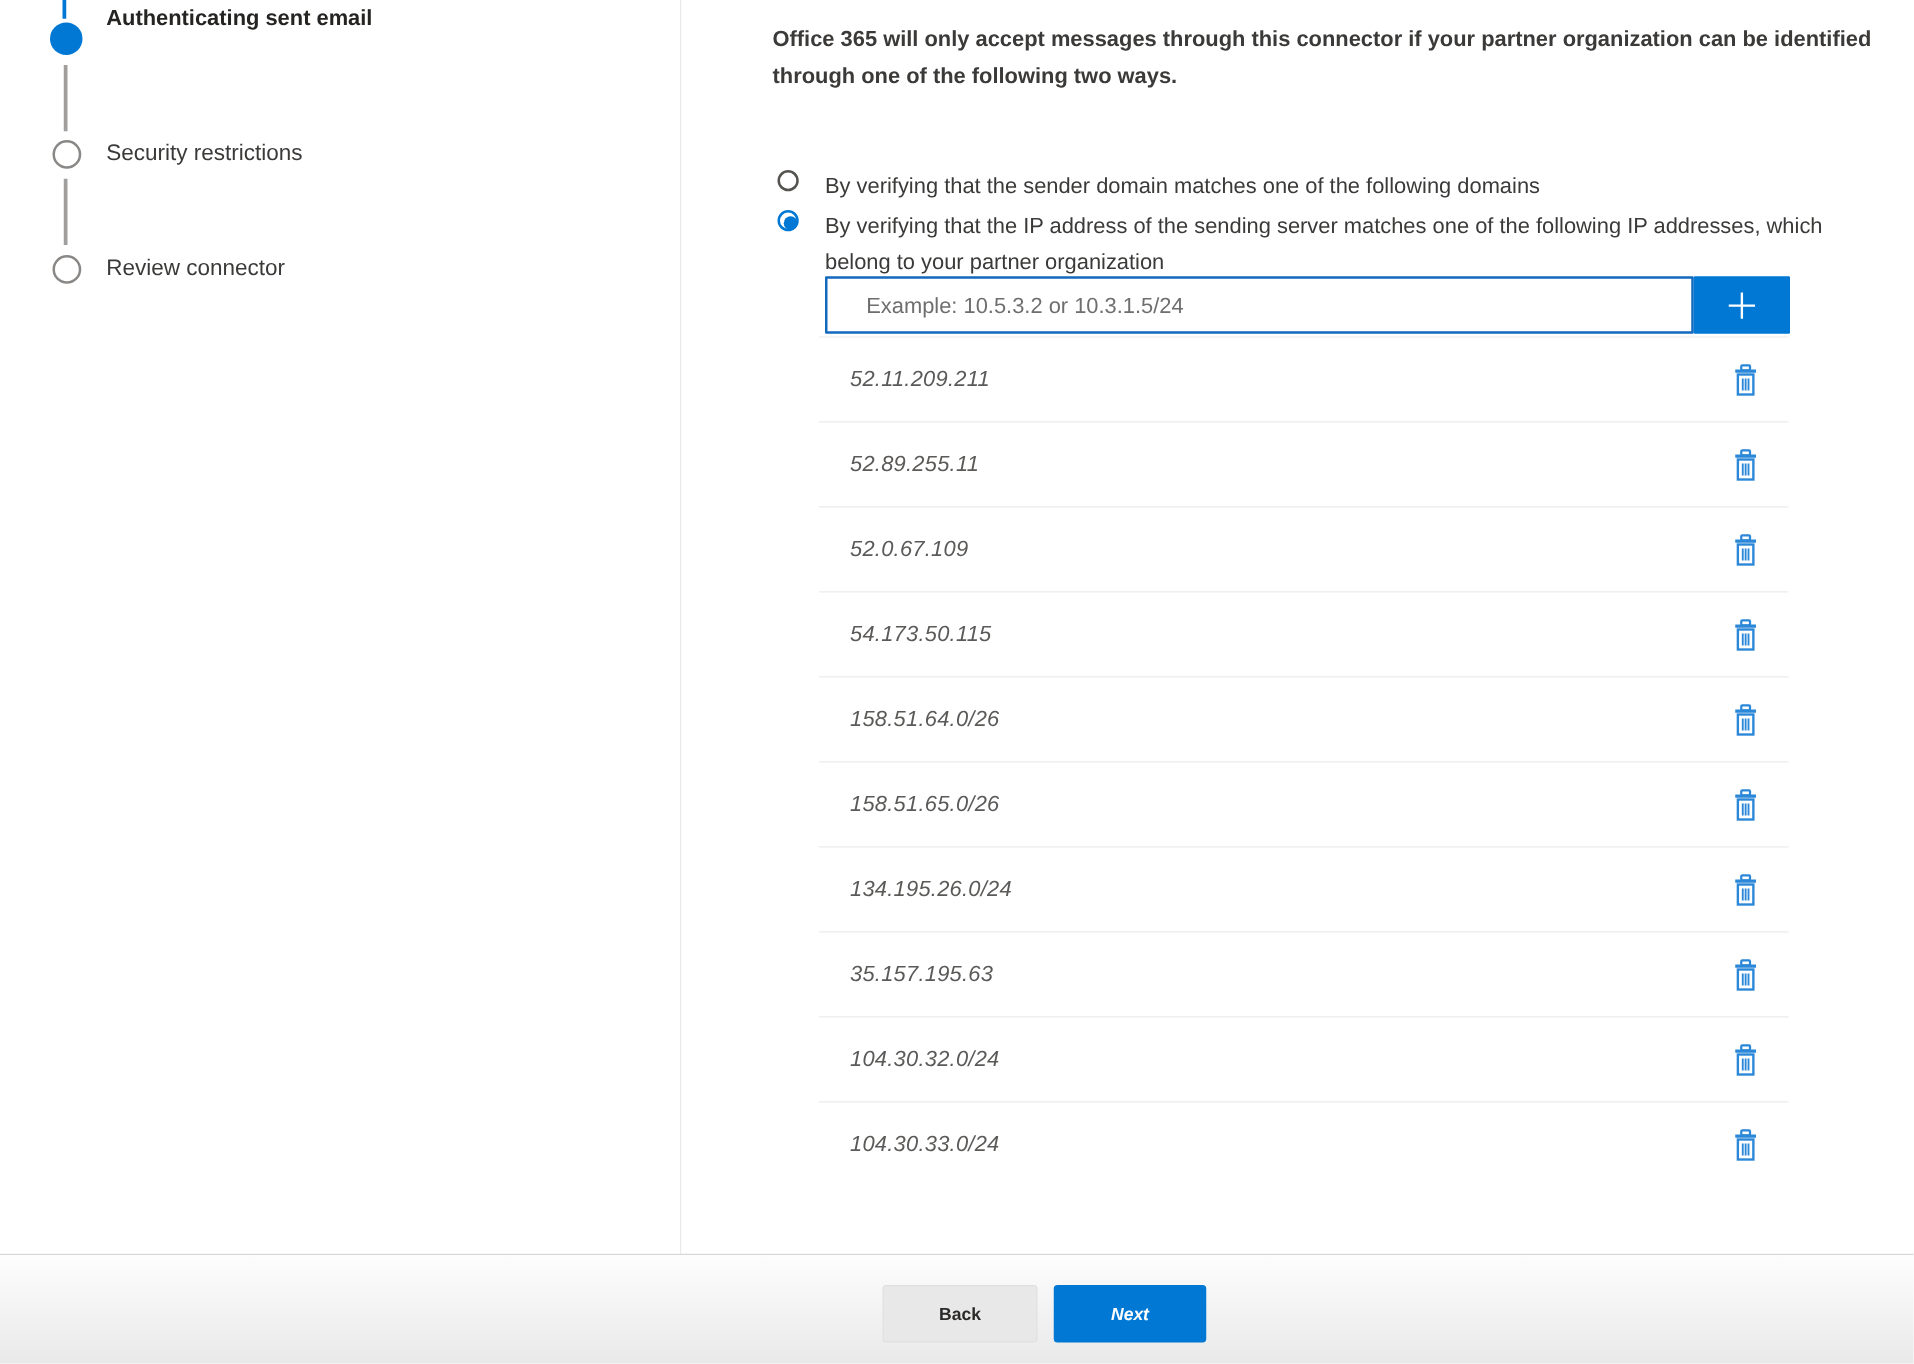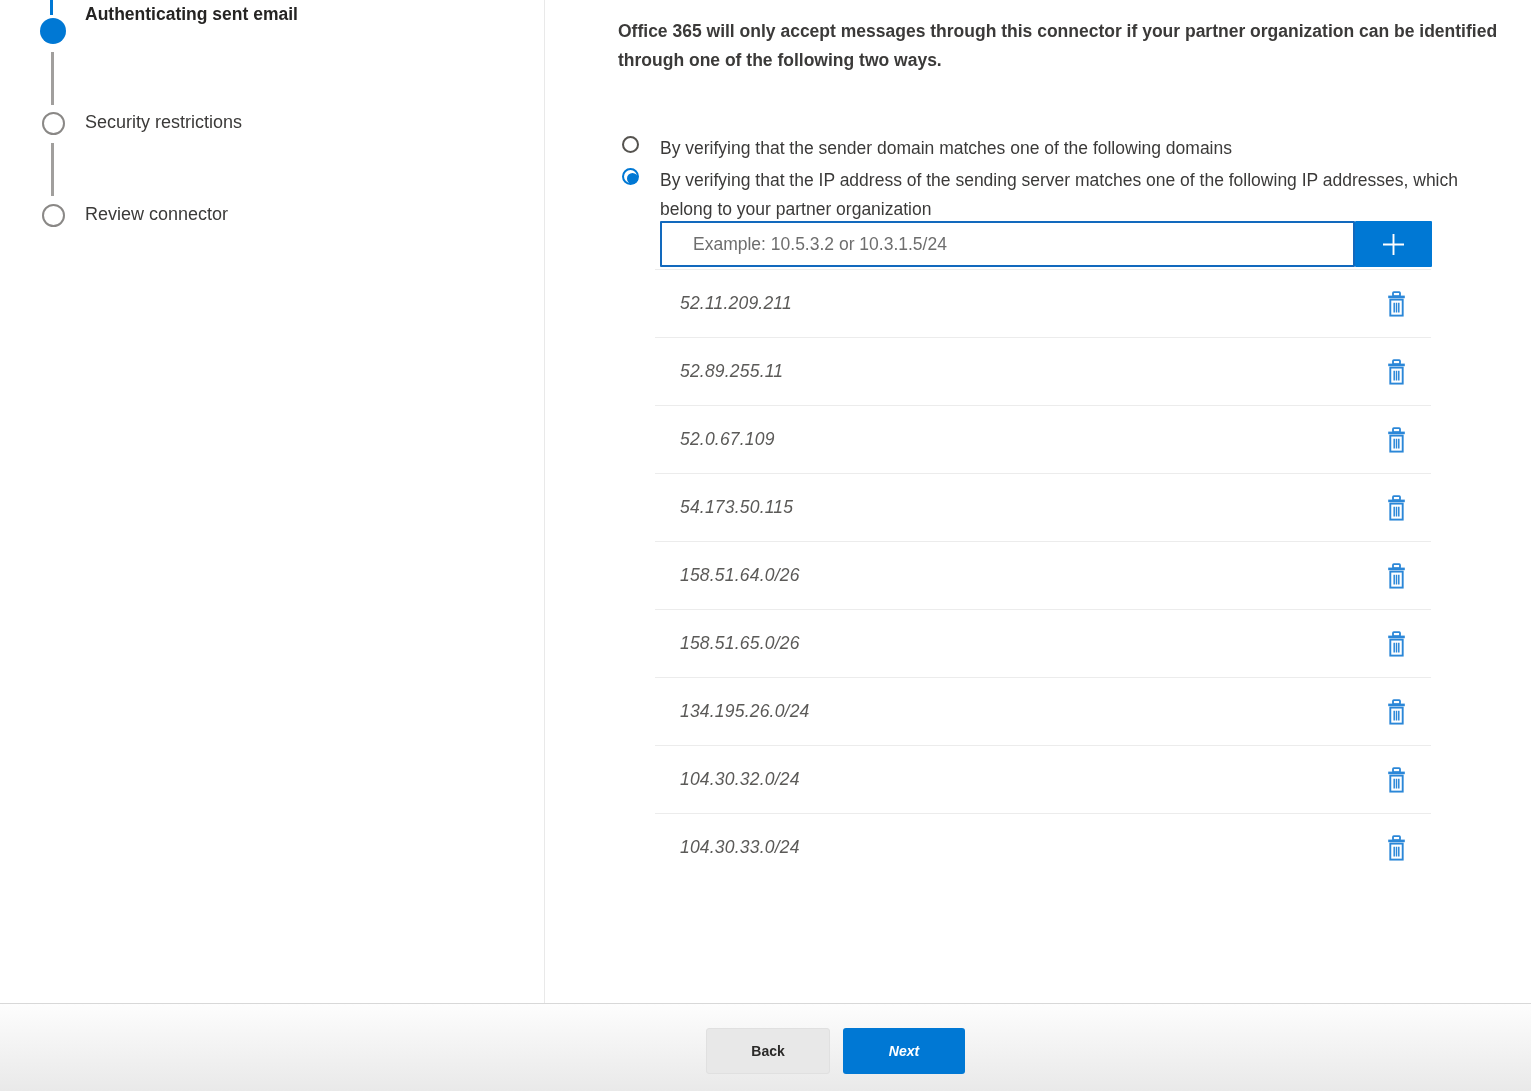--- a/index.html
+++ b/index.html
@@ -204,20 +204,31 @@
       <button class="trash-btn">
         <svg width="21" height="26" viewBox="0 0 21 26" fill="none" stroke="currentColor">
           <rect x="7" y="1.2" width="7" height="4" rx="0.8" stroke-width="1.8"></rect>
           <rect x="2.2" y="4.6" width="16.6" height="2.6" fill="currentColor" stroke="none"></rect>
           <rect x="4.3" y="8.6" width="12.4" height="16" stroke-width="1.9"></rect>
           <path d="M8.2 11.8v9.6 M10.5 11.8v9.6 M12.8 11.8v9.6" stroke-width="1.5"></path>
         </svg>
       </button>
     </div>
       <div class="ip-row">
+      <span class="ip-value">35.157.195.63</span>
+      <button class="trash-btn">
+        <svg width="21" height="26" viewBox="0 0 21 26" fill="none" stroke="currentColor">
+          <rect x="7" y="1.2" width="7" height="4" rx="0.8" stroke-width="1.8"></rect>
+          <rect x="2.2" y="4.6" width="16.6" height="2.6" fill="currentColor" stroke="none"></rect>
+          <rect x="4.3" y="8.6" width="12.4" height="16" stroke-width="1.9"></rect>
+          <path d="M8.2 11.8v9.6 M10.5 11.8v9.6 M12.8 11.8v9.6" stroke-width="1.5"></path>
+        </svg>
+      </button>
+    </div>
+      <div class="ip-row">
       <span class="ip-value">104.30.32.0/24</span>
       <button class="trash-btn">
         <svg width="21" height="26" viewBox="0 0 21 26" fill="none" stroke="currentColor">
           <rect x="7" y="1.2" width="7" height="4" rx="0.8" stroke-width="1.8"></rect>
           <rect x="2.2" y="4.6" width="16.6" height="2.6" fill="currentColor" stroke="none"></rect>
           <rect x="4.3" y="8.6" width="12.4" height="16" stroke-width="1.9"></rect>
           <path d="M8.2 11.8v9.6 M10.5 11.8v9.6 M12.8 11.8v9.6" stroke-width="1.5"></path>
         </svg>
       </button>
     </div>

